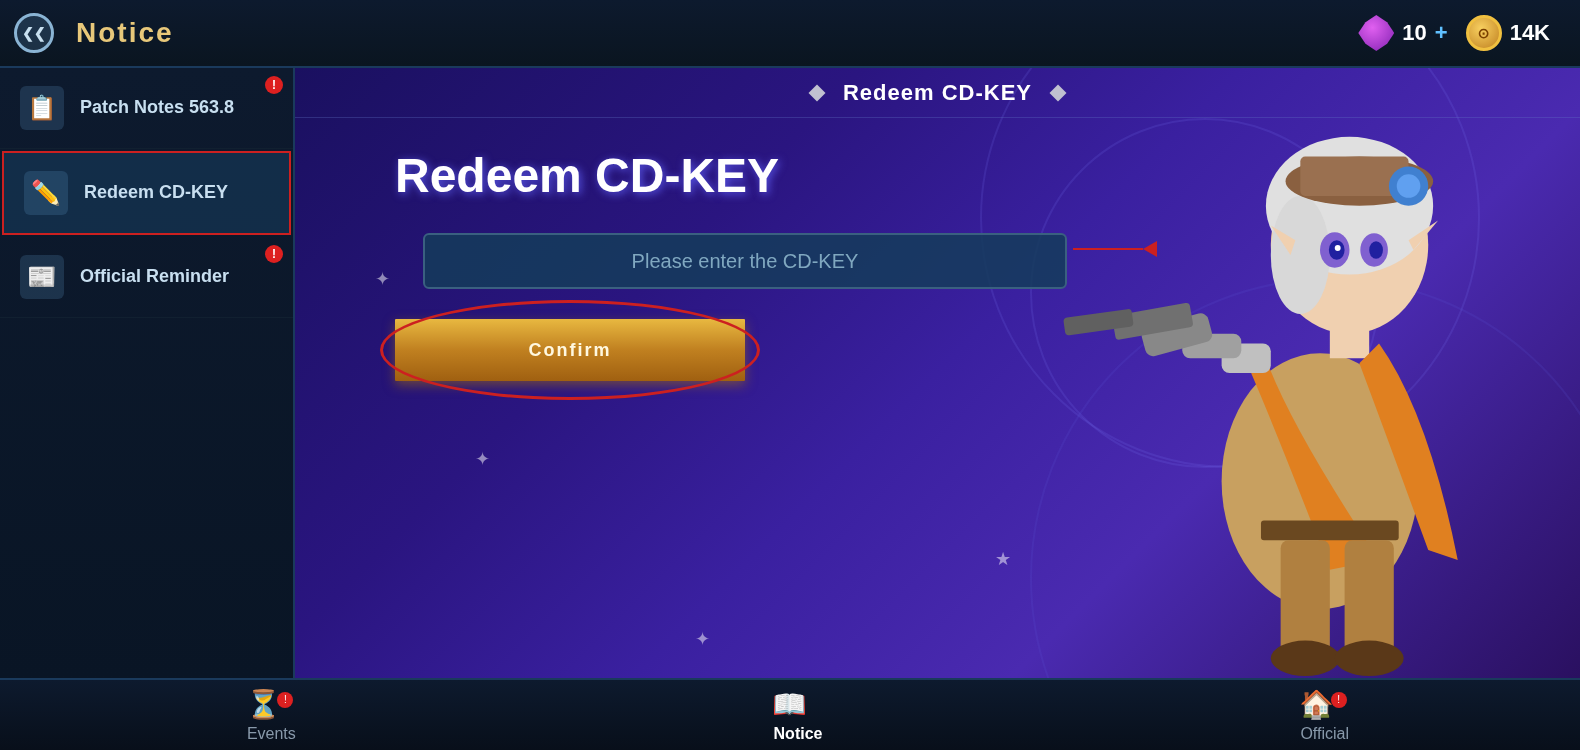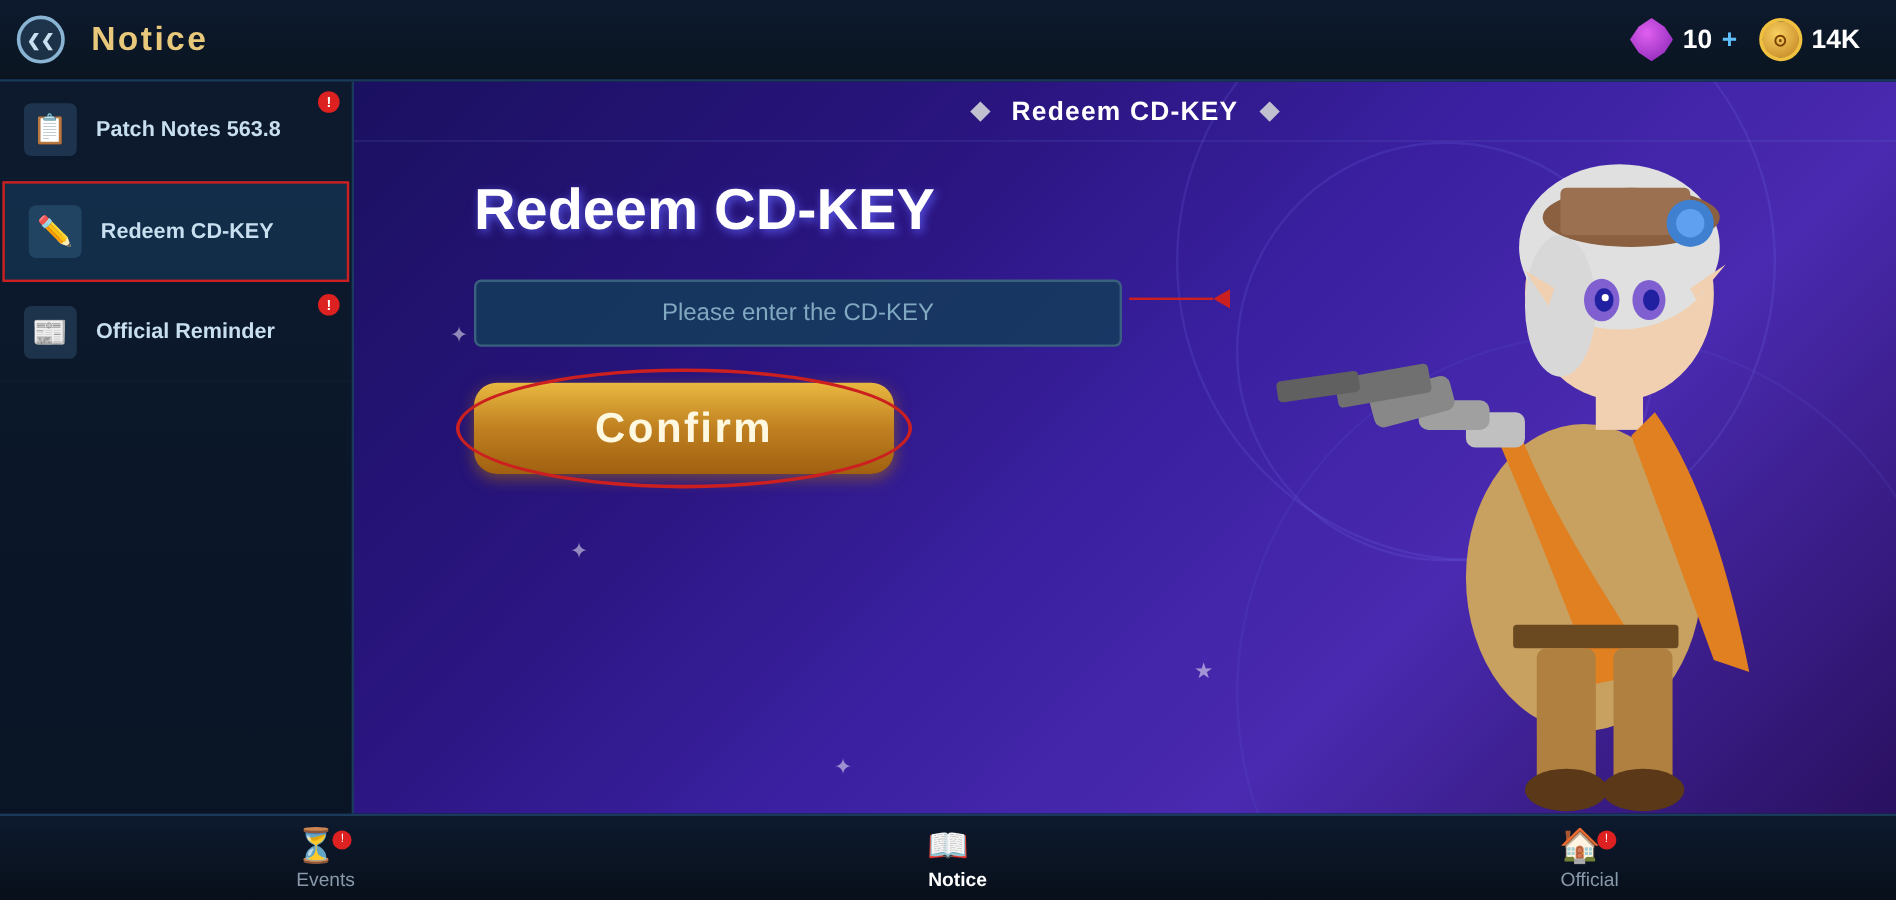--- a/index.html
+++ b/index.html
@@ -248,22 +248,23 @@
     }
 
     .redeem-title {
       color: #ffffff;
       font-size: 48px;
       font-weight: bold;
       text-shadow: 2px 2px 8px rgba(100,100,255,0.8);
     }
 
     .cdkey-input-wrapper {
-      width: 540px;
+      width: 644px;
       position: relative;
+      margin-left: 28px;
     }
 
     .cdkey-input {
       width: 100%;
       height: 56px;
       background: rgba(20, 60, 90, 0.85);
       border: 2px solid #3a6080;
       border-radius: 6px;
       color: #c0d8e8;
       font-size: 20px;
@@ -281,26 +282,26 @@
       position: absolute;
       top: -35px;
       right: -80px;
       display: flex;
       align-items: center;
       gap: 0;
     }
 
     .confirm-btn {
       width: 350px;
-      height: 76px;
+      height: 62px;
       background: linear-gradient(180deg, #e8b840 0%, #c08020 50%, #a06010 100%);
       border: none;
-      border-radius: 19px;
+      border-radius: 1px;
       color: #fff8e0;
-      font-size: 35px;
+      font-size: 18px;
       font-weight: bold;
       cursor: pointer;
       box-shadow: 0 4px 12px rgba(180,120,0,0.5);
       letter-spacing: 2px;
       position: relative;
     }
 
     
     .confirm-circle {
       position: absolute;

